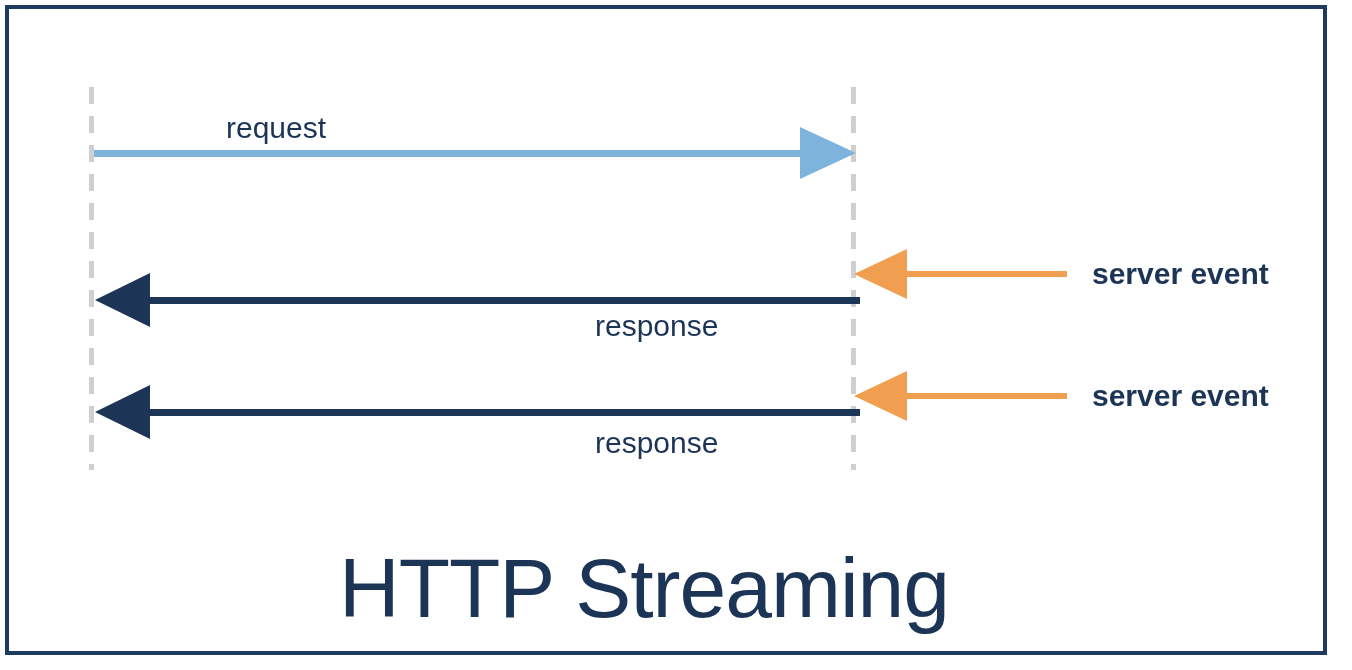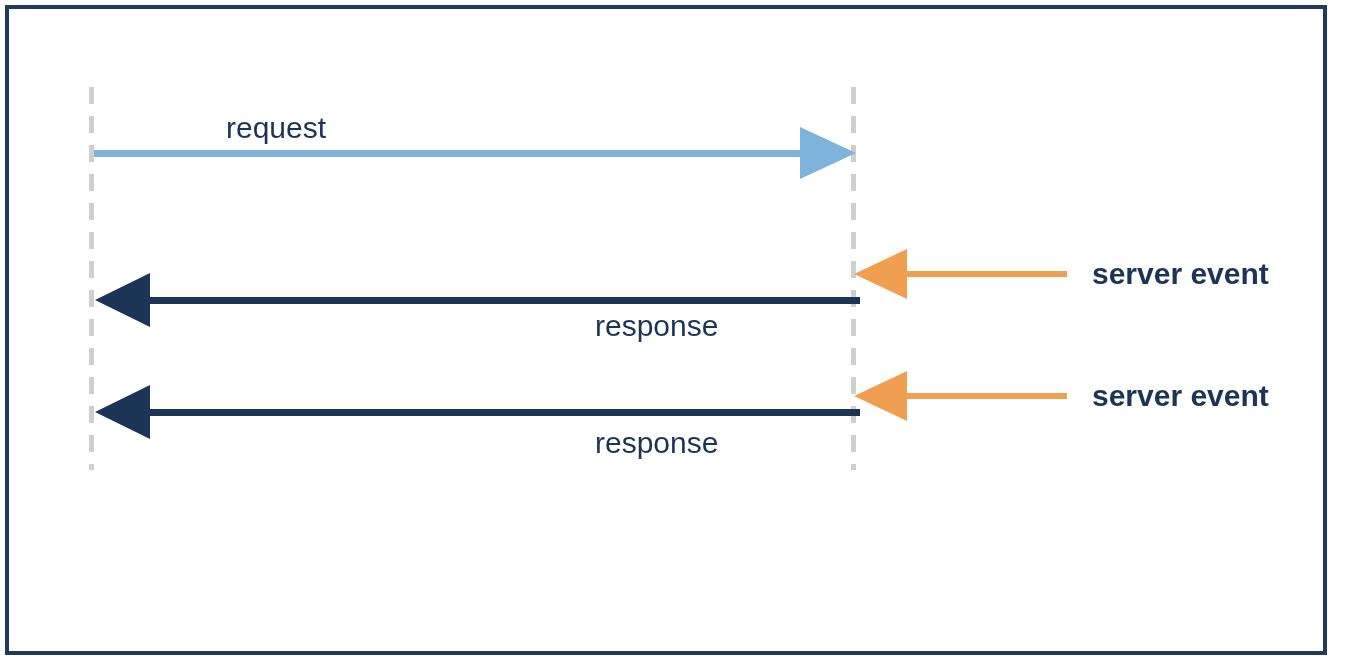--- a/index.html
+++ b/index.html
@@ -121,15 +121,16 @@
     <div class="label msg" style="left:586px; top:302px;">response</div>
 
     <div class="msg-line orange" style="left:898px; top:384px; width:160px;"></div>
     <div class="arrow-head left-orange" style="left:845px; top:362px;"></div>
     <div class="label event" style="left:1083px; top:372px;">server event</div>
 
     <div class="msg-line navy" style="left:140px; top:400px; width:711px;"></div>
     <div class="arrow-head left-navy" style="left:86px; top:376px;"></div>
     <div class="label msg" style="left:586px; top:419px;">response</div>
 
+    <div class="title" style="left:330px; top:537px;">HTTP Streaming</div>
 
   </div>
 </div>
 
 </body></html>

